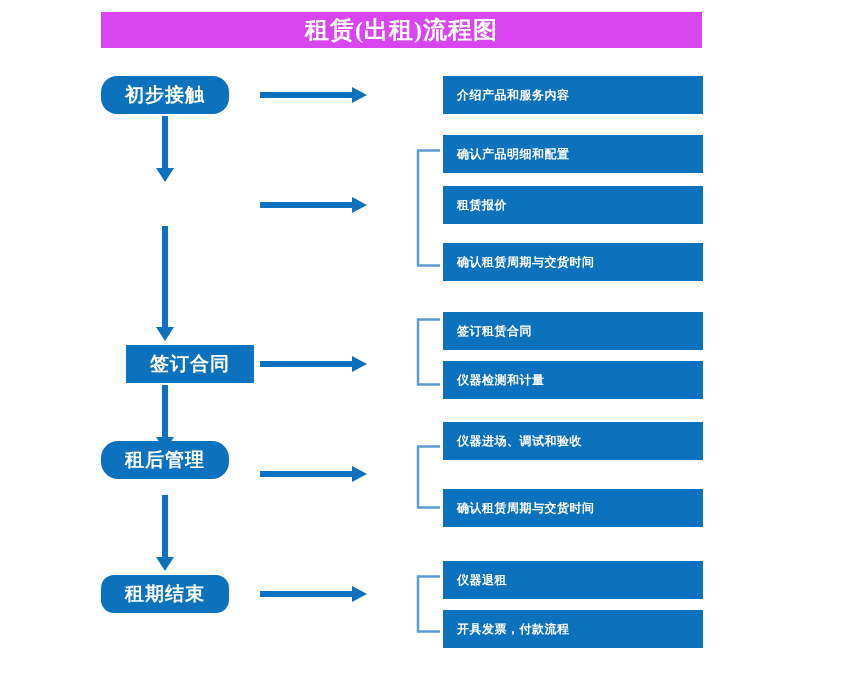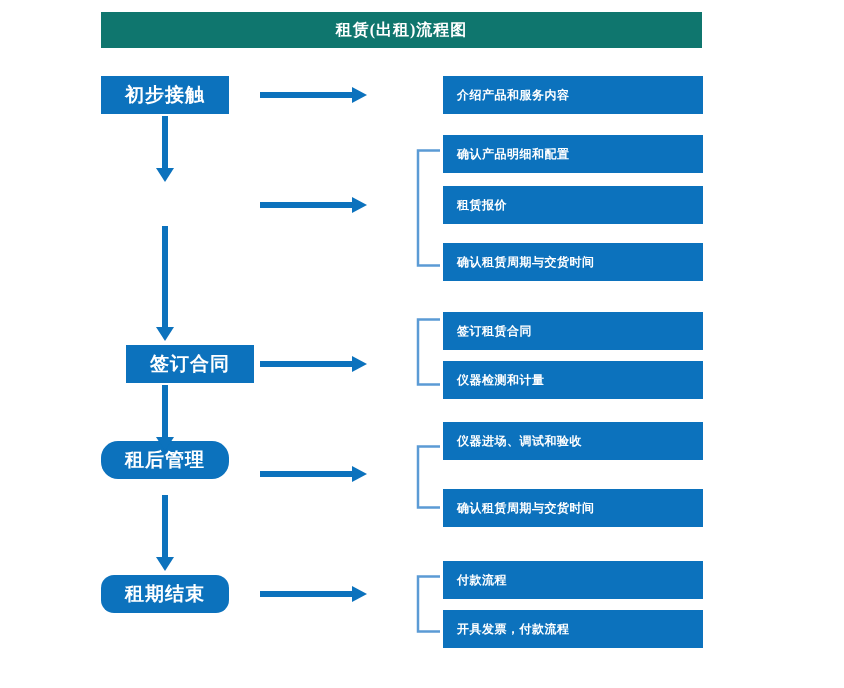--- a/index.html
+++ b/index.html
@@ -14,24 +14,24 @@
     background: #ffffff;
     font-family: "Liberation Serif", "DejaVu Serif", serif;
     overflow: hidden;
   }
   .title-bar {
     position: absolute;
     left: 101px;
     top: 12px;
     width: 601px;
     height: 36px;
-    background: #0f766e;
+    background: #d946ef;
     color: #ffffff;
     font-weight: bold;
-    font-size: 16px;
+    font-size: 24px;
     line-height: 36px;
     text-align: center;
     letter-spacing: 1px;
     white-space: nowrap;
   }
   .stage-box {
     position: absolute;
     background: #0C72BD;
     color: #ffffff;
     font-weight: bold;
@@ -71,21 +71,21 @@
     overflow: visible;
   }
 </style>
 </head>
 <body>
 
 <div id="canvas">
 
   <div class="title-bar">租赁(出租)流程图</div>
 
-  <div class="stage-box" style="left:101px; top:76px; width:128px; height:38px;">初步接触</div>
+  <div class="stage-box" style="left:101px; top:76px; width:128px; height:38px;border-radius:16px;">初步接触</div>
 
 
   <div class="stage-box" style="left:101px; top:345px; width:128px; height:38px;margin-left:25px;">签订合同</div>
 
   <div class="stage-box" style="left:101px; top:441px; width:128px; height:38px;border-radius:17px;">租后管理</div>
 
   <div class="stage-box" style="left:101px; top:575px; width:128px; height:38px;border-radius:13px;">租期结束</div>
 
   <div class="v-arrow" style="left:151px; top:116px; height:68px;">
     <svg width="28" height="68" viewBox="0 0 28 68">
@@ -183,17 +183,17 @@
   <div class="detail-box" style="left:443px; top:243px; width:260px; height:38px;">确认租赁周期与交货时间</div>
 
   <div class="detail-box" style="left:443px; top:312px; width:260px; height:38px;">签订租赁合同</div>
 
   <div class="detail-box" style="left:443px; top:361px; width:260px; height:38px;">仪器检测和计量</div>
 
   <div class="detail-box" style="left:443px; top:422px; width:260px; height:38px;">仪器进场、调试和验收</div>
 
   <div class="detail-box" style="left:443px; top:489px; width:260px; height:38px;">确认租赁周期与交货时间</div>
 
-  <div class="detail-box" style="left:443px; top:561px; width:260px; height:38px;">付款流程</div>
+  <div class="detail-box" style="left:443px; top:561px; width:260px; height:38px;">仪器退租</div>
 
   <div class="detail-box" style="left:443px; top:610px; width:260px; height:38px;">开具发票，付款流程</div>
 
 </div>
 
 </body></html>

